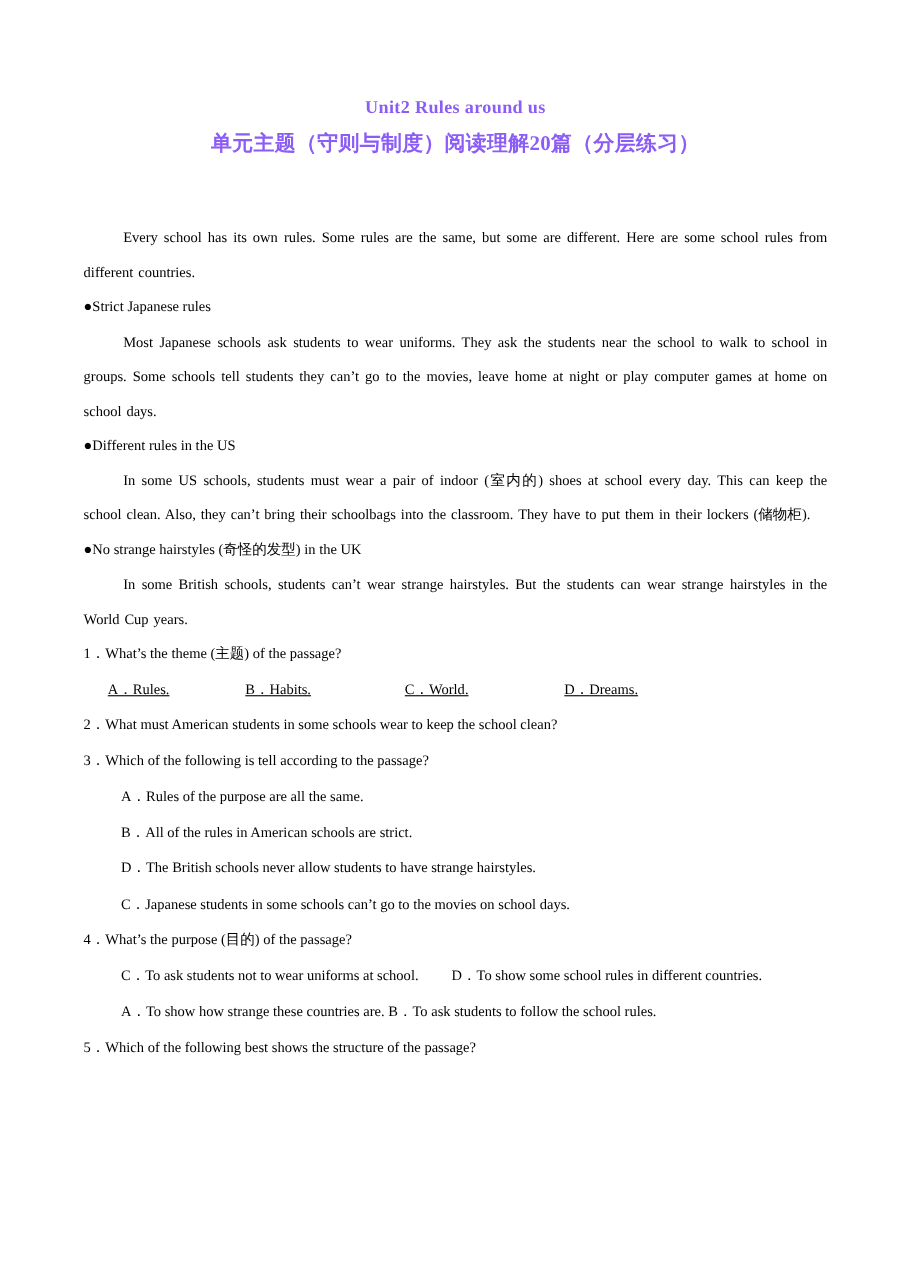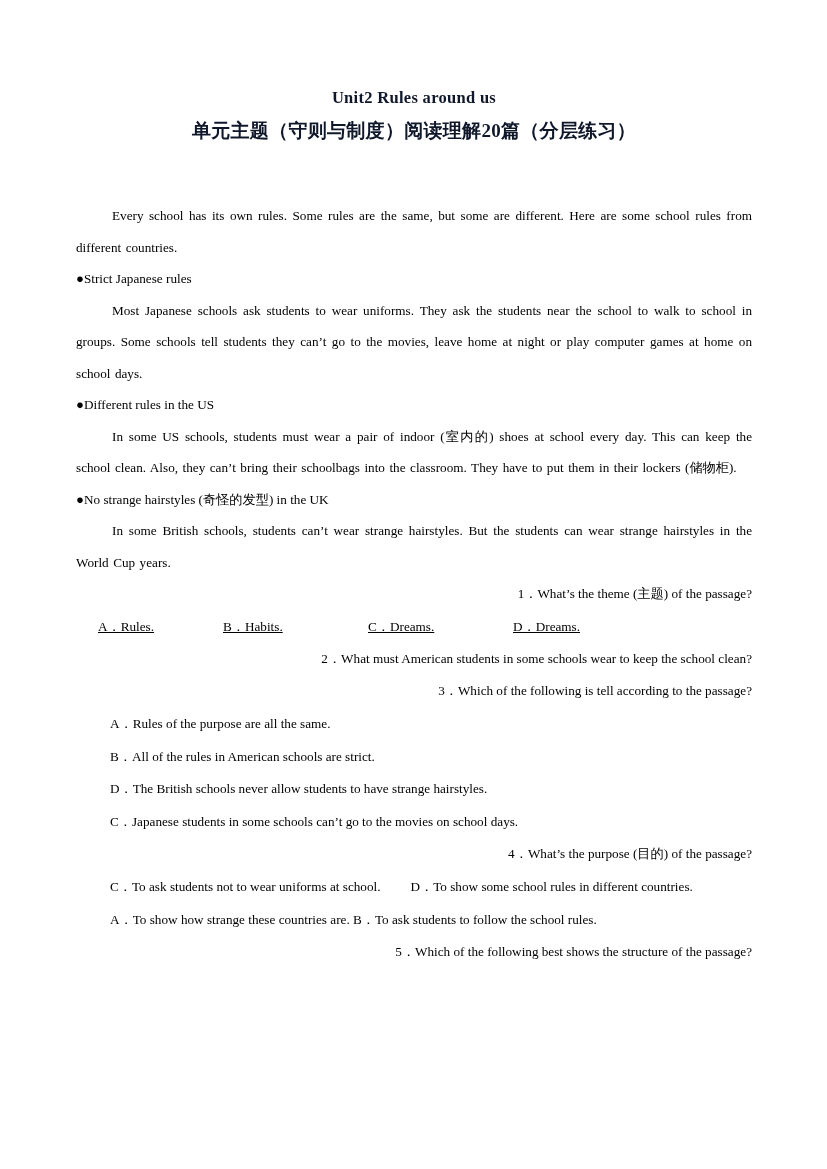--- a/index.html
+++ b/index.html
@@ -24,21 +24,21 @@
     padding: 0;
   }
   .content {
     position: absolute;
     left: 76px;
     top: 84px;
     width: 676px;
   }
   .title-line {
     text-align: center;
-    color: #0f172a;
+    color: #8b5cf6;
     font-weight: bold;
     font-size: 16.5px;
     letter-spacing: 0.3px;
     line-height: 28px;
   }
   .title-line.cn {
     font-size: 19px;
     line-height: 34px;
     margin-top: 2px;
   }
@@ -58,21 +58,20 @@
   }
   p.bullet {
     margin: 0;
     font-size: 13.2px;
     line-height: 31.5px;
   }
   .qnum {
     margin: 0;
     font-size: 13.2px;
     line-height: 32.6px;
-    text-align: right;
   }
   .opts-grid {
     display: flex;
     padding-left: 22px;
     font-size: 13.2px;
     line-height: 32.2px;
   }
   .opts-grid > span {
     display: inline-block;
     text-decoration: underline;
@@ -117,21 +116,21 @@
     <p class="bullet">●Different rules in the US</p>
     <p class="para indent">In some US schools, students must wear a pair of indoor (室内的) shoes at school every day. This can keep the school clean. Also, they can’t bring their schoolbags into the classroom. They have to put them in their lockers (储物柜).</p>
 
     <p class="bullet">●No strange hairstyles (奇怪的发型) in the UK</p>
     <p class="para indent">In some British schools, students can’t wear strange hairstyles. But the students can wear strange hairstyles in the World Cup years.</p>
 
     <p class="qnum"><span>1．</span><span>What’s the theme (主题) of the passage?</span></p>
     <div class="opts-grid">
       <span class="w1 nowrap">A．Rules.</span>
       <span class="w2 nowrap">B．Habits.</span>
-      <span class="w3 nowrap">C．Dreams.</span>
+      <span class="w3 nowrap">C．World.</span>
       <span class="nowrap">D．Dreams.</span>
     </div>
 
     <p class="qnum"><span>2．</span><span>What must American students in some schools wear to keep the school clean?</span></p>
 
     <p class="qnum"><span>3．</span><span>Which of the following is tell according to the passage?</span></p>
     <p class="opt-line">A．Rules of the purpose are all the same.</p>
     <p class="opt-line">B．All of the rules in American schools are strict.</p>
     <p class="opt-line">D．The British schools never allow students to have strange hairstyles.</p>
     <p class="opt-line">C．Japanese students in some schools can’t go to the movies on school days.</p>

